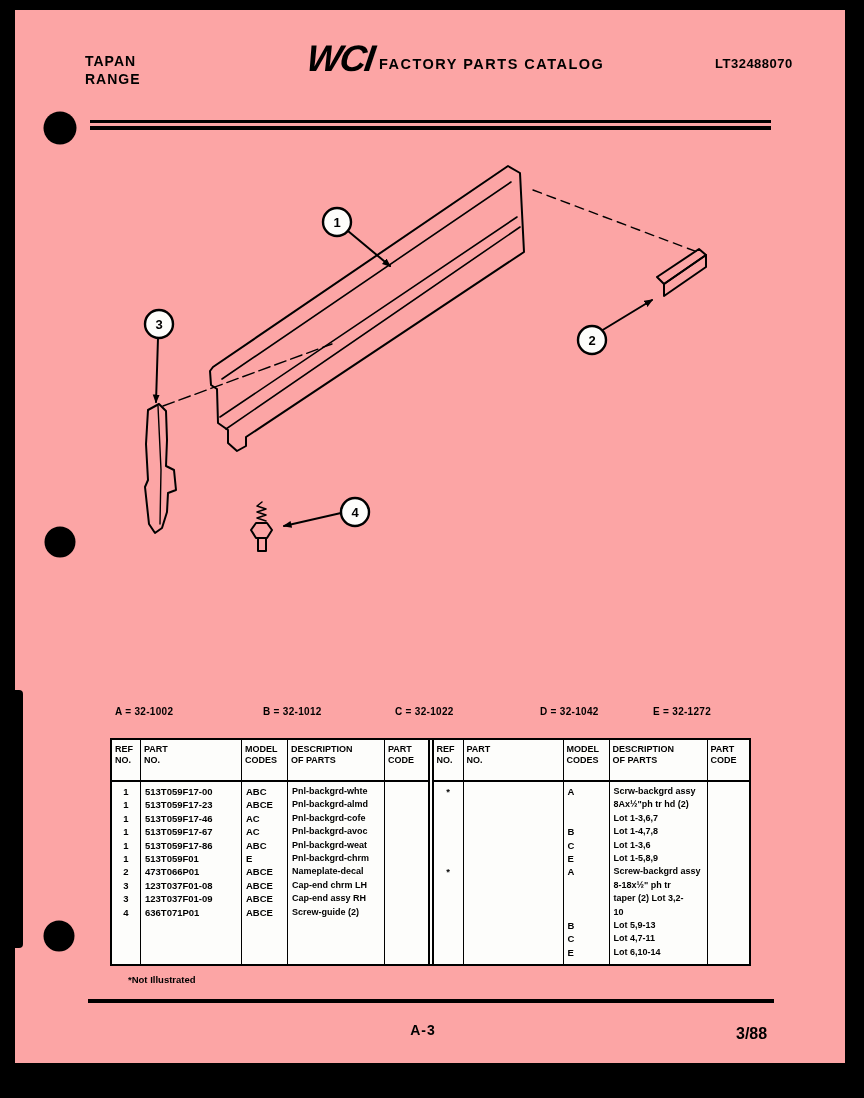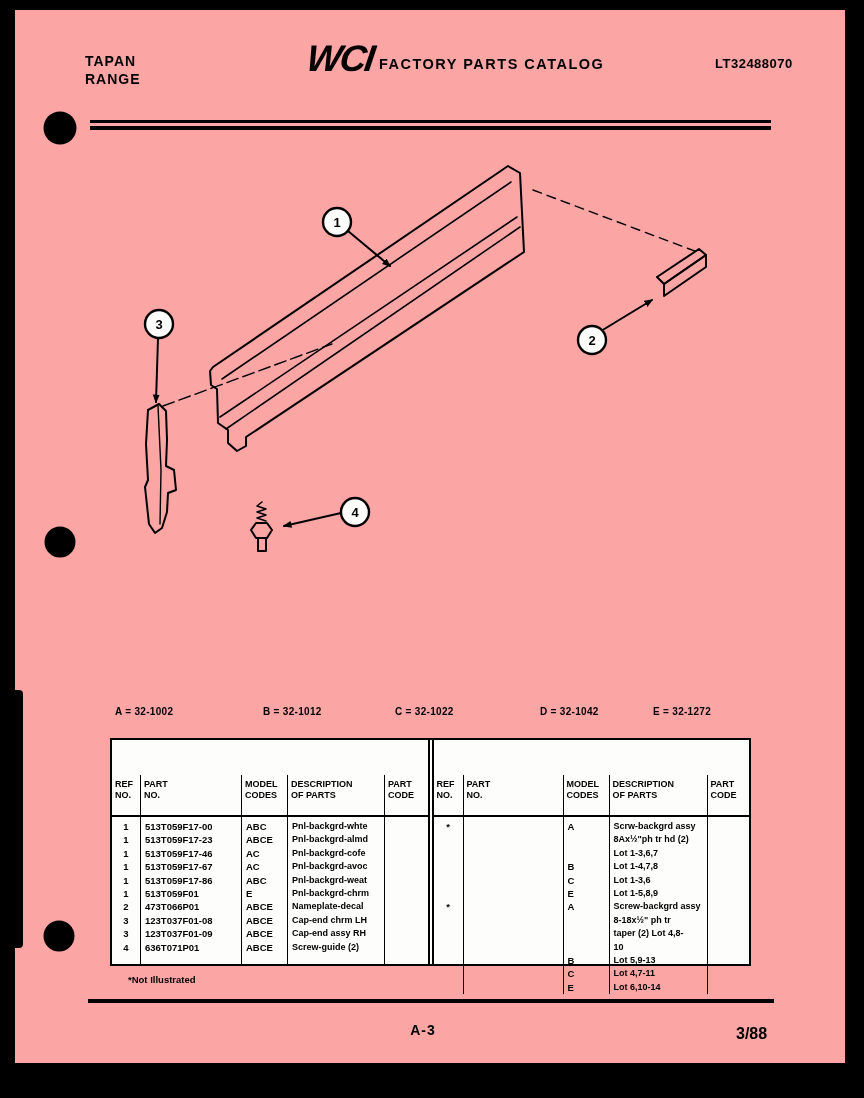--- a/index.html
+++ b/index.html
@@ -14,21 +14,21 @@
   .logo{left:292px;top:28px;font-size:37px;font-weight:bold;font-style:italic;transform:skewX(-8deg);letter-spacing:-2px;}
   .cat-title{left:364px;top:46px;font-size:14.5px;font-weight:bold;letter-spacing:1.5px;}
   .doc-num{left:672px;top:46px;font-size:13px;font-weight:bold;letter-spacing:.5px;padding-left:28px;}
   .rule{background:#000;}
   .rule1{left:75px;top:110px;width:681px;height:3px;}
   .rule2{left:75px;top:116px;width:681px;height:4px;}
   
   .mc{top:696px;font-size:10px;font-weight:bold;letter-spacing:.3px;}
   
   .parts-table{left:95px;top:728px;width:637px;height:224px;border:2.5px solid #000;display:flex;background:#fdfdfb;}
-  .half{flex:1;display:grid;margin-top:35px;}
+  .half{flex:1;display:grid;}
   .half.lh{grid-template-columns:29px 101px 46px 97px 1fr;}
   .half.rh{grid-template-columns:30px 100px 46px 98px 1fr;}
   .mid{width:2px;border-left:2.5px solid #000;border-right:2.5px solid #000;background:#fdfdfb;}
   .col{border-right:1.8px solid #000;display:flex;flex-direction:column;}
   .col:last-child{border-right:none;}
   .th{height:36px;border-bottom:2.5px solid #000;font-size:9px;font-weight:bold;line-height:11px;padding:4px 2px 0 3px;}
   .th span{display:block;}
   .cells{padding-top:3px;}
   .cell{height:13.4px;line-height:13.4px;font-size:9.5px;font-weight:bold;white-space:nowrap;padding-left:4px;}
   .c-ref .cell{padding-left:0;text-align:center;}
@@ -198,21 +198,21 @@
           </div>
         <div class="cells">
             <div class="cell">Scrw-backgrd assy</div>
             <div class="cell">8Ax½"ph tr hd (2)</div>
             <div class="cell">Lot 1-3,6,7</div>
             <div class="cell">Lot 1-4,7,8</div>
             <div class="cell">Lot 1-3,6</div>
             <div class="cell">Lot 1-5,8,9</div>
             <div class="cell">Screw-backgrd assy</div>
             <div class="cell">8-18x½" ph tr</div>
-            <div class="cell">taper (2) Lot 4,8-</div>
+            <div class="cell">taper (2) Lot 3,2-</div>
             <div class="cell">10</div>
             <div class="cell">Lot 5,9-13</div>
             <div class="cell">Lot 4,7-11</div>
             <div class="cell">Lot 6,10-14</div>
           </div>
       </div>
       <div class="col c-code">
         <div class="th">
             <span>PART</span>
             <span>CODE</span>

